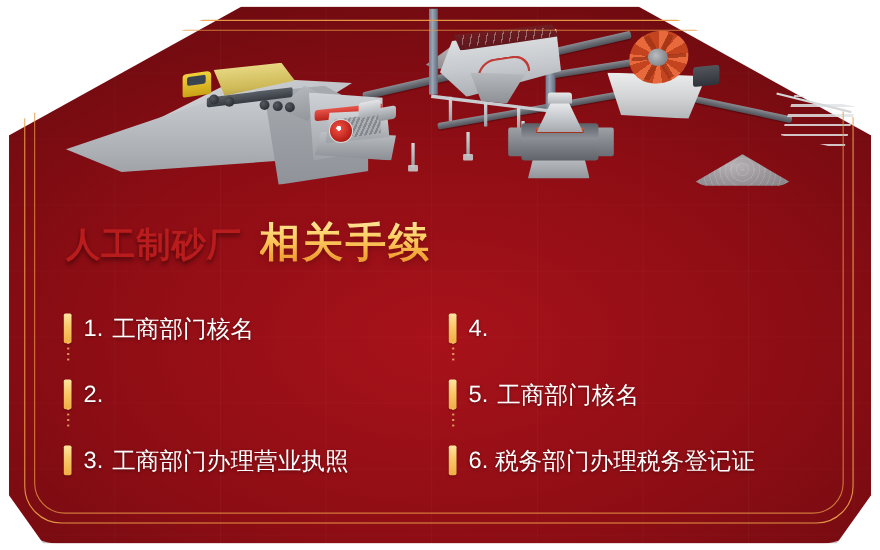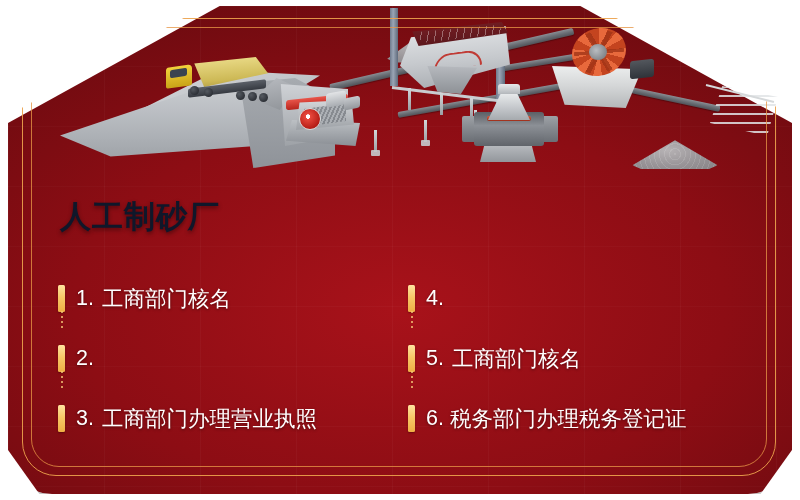--- a/index.html
+++ b/index.html
@@ -171,21 +171,21 @@
   
   .pile{position:absolute;border-radius:50%;
     background:radial-gradient(ellipse at 42% 34%, #b9bbbd 0%, #9a9c9f 45%, #7e8083 100%);
     opacity:.95;}
   .pile-texture{position:absolute;border-radius:50%;
     background:repeating-radial-gradient(circle at 50% 45%, rgba(255,255,255,.12) 0 1px, transparent 1px 5px);}
 
   
   .title-row{position:absolute;left:60px;top:196px;display:flex;align-items:baseline;gap:16px;}
   .title-white{
-    font-size:31px;font-weight:700;color:#0f172a;letter-spacing:1px;
+    font-size:31px;font-weight:700;color:#b91c1c;letter-spacing:1px;
     text-shadow:0 2px 4px rgba(0,0,0,.45);
   }
   .title-gold{
     font-size:37px;font-weight:700;letter-spacing:2px;
     background:linear-gradient(180deg,#ffe9a8 0%,#ffd066 38%,#f2a63a 72%,#e08a24 100%);
     -webkit-background-clip:text;background-clip:text;color:transparent;
     filter:drop-shadow(0 2px 3px rgba(80,10,10,.55));
   }
 
   .list{position:absolute;left:58px;top:268px;width:700px;
@@ -289,20 +289,21 @@
     <div class="stair-rail" style="left:706px;top:84px;width:70px;transform:rotate(14deg);transform-origin:0 50%;"></div>
   </div>
 
   <div class="gold-clip">
     <div class="gold-frame outer"></div>
     <div class="gold-frame inner"></div>
   </div>
 
   <div class="title-row">
     <span class="title-white">人工制砂厂</span>
+    <span class="title-gold">相关手续</span>
   </div>
 
   <div class="list">
 
     <div class="item">
       <span class="bar"></span>
       <span class="dots"></span>
       <span class="item-text">1.</span>
       <span class="item-text" style="margin-left:8px;">工商部门核名</span>
     </div>

